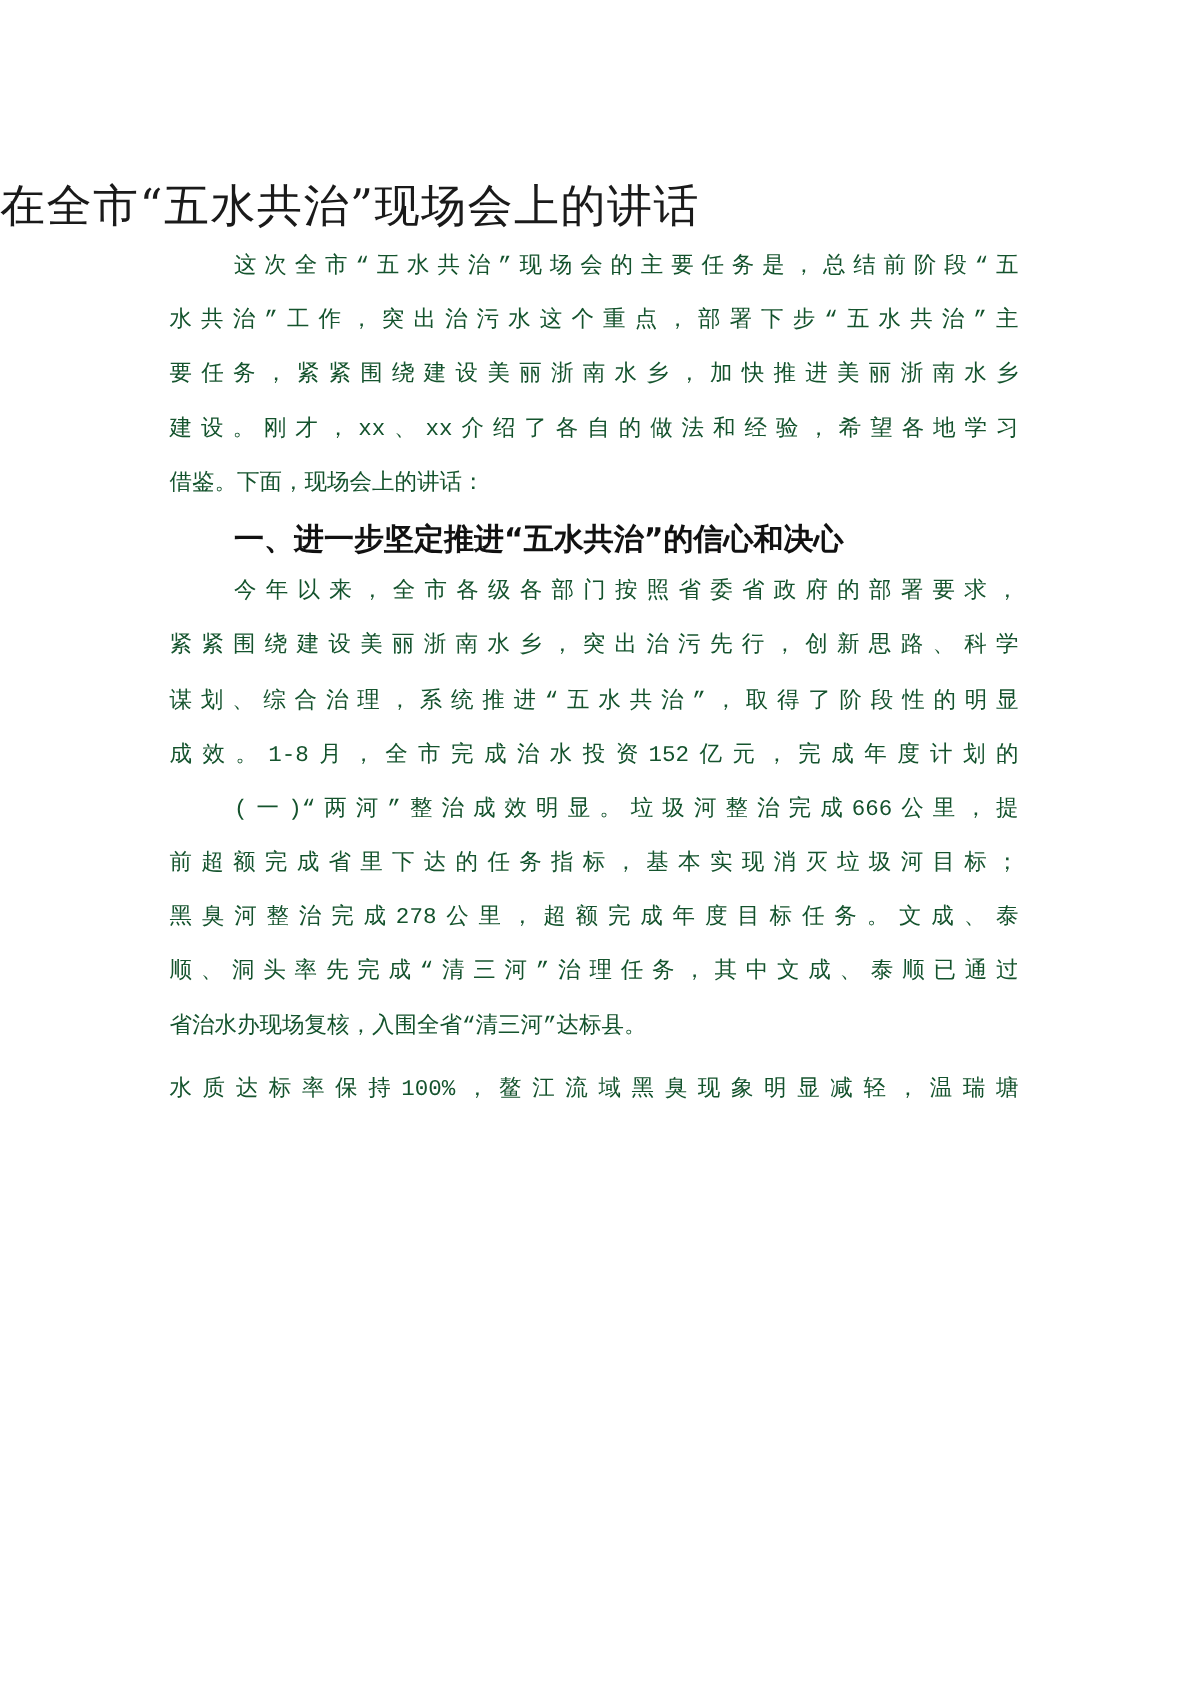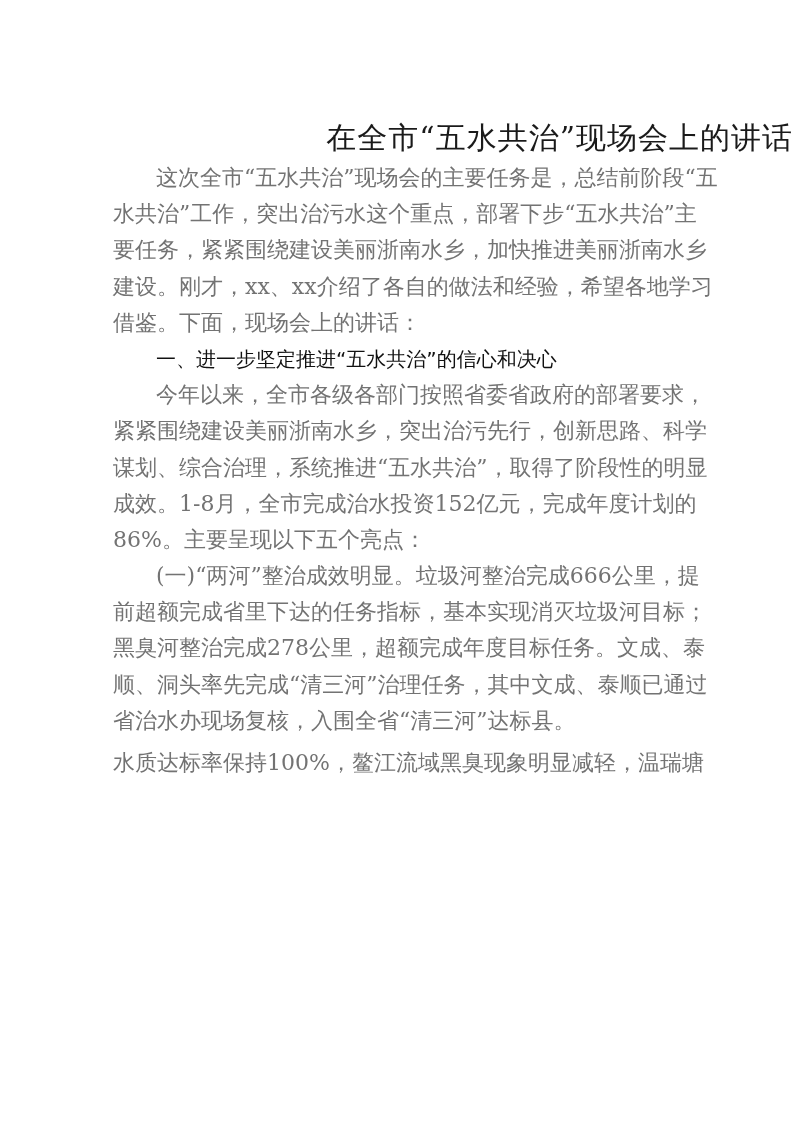--- a/index.html
+++ b/index.html
@@ -20,51 +20,52 @@
       left: 0; top: 0;
       width: 793px;
       height: 1122px;
       background: #ffffff;
     }
     .title {
       position: absolute;
       left: 0;
       top: 118px;
       width: 793px;
-      text-align: right;
+      text-align: left;
       font-size: 30px;
       line-height: 40px;
       letter-spacing: 1px;
       color: #1a1a1a;
       white-space: nowrap;
     }
     .body-text {
       position: absolute;
       left: 113px;
       top: 160px;
       width: 566px;
     }
     .line {
       height: 36.2px;
       line-height: 36.2px;
-      font-size: 22px;
+      font-size: 15px;
       white-space: nowrap;
       text-align: justify;
       text-align-last: justify;
-      color: #737373;
+      color: #14532d;
+      font-family: Liberation Mono, monospace;
     }
     .line.last {
       text-align-last: left;
     }
     .line.indent {
       padding-left: 43px;
     }
     .heading {
       font-family: "DejaVu Sans", "Liberation Sans", sans-serif;
-      font-weight: normal;
+      font-weight: bold;
       font-size: 20px;
       text-align-last: left;
       color: #111111;
     }
     .para-gap {
       height: 6px;
     }
   </style>
 </head>
 <body>
@@ -83,21 +84,20 @@
       <div class="line last">借鉴。下面，现场会上的讲话：</div>
     </div>
 
     <div class="line indent heading">一、进一步坚定推进“五水共治”的信心和决心</div>
 
     <div>
       <div class="line indent">今年以来，全市各级各部门按照省委省政府的部署要求，</div>
       <div class="line">紧紧围绕建设美丽浙南水乡，突出治污先行，创新思路、科学</div>
       <div class="line">谋划、综合治理，系统推进“五水共治”，取得了阶段性的明显</div>
       <div class="line">成效。1-8月，全市完成治水投资152亿元，完成年度计划的</div>
-      <div class="line last">86%。主要呈现以下五个亮点：</div>
     </div>
 
     <div>
       <div class="line indent">(一)“两河”整治成效明显。垃圾河整治完成666公里，提</div>
       <div class="line">前超额完成省里下达的任务指标，基本实现消灭垃圾河目标；</div>
       <div class="line">黑臭河整治完成278公里，超额完成年度目标任务。文成、泰</div>
       <div class="line">顺、洞头率先完成“清三河”治理任务，其中文成、泰顺已通过</div>
       <div class="line last">省治水办现场复核，入围全省“清三河”达标县。</div>
     </div>
 

